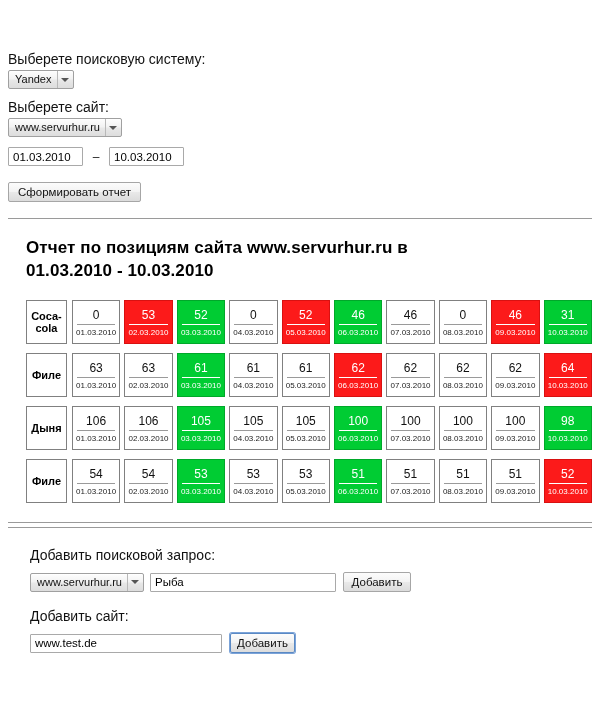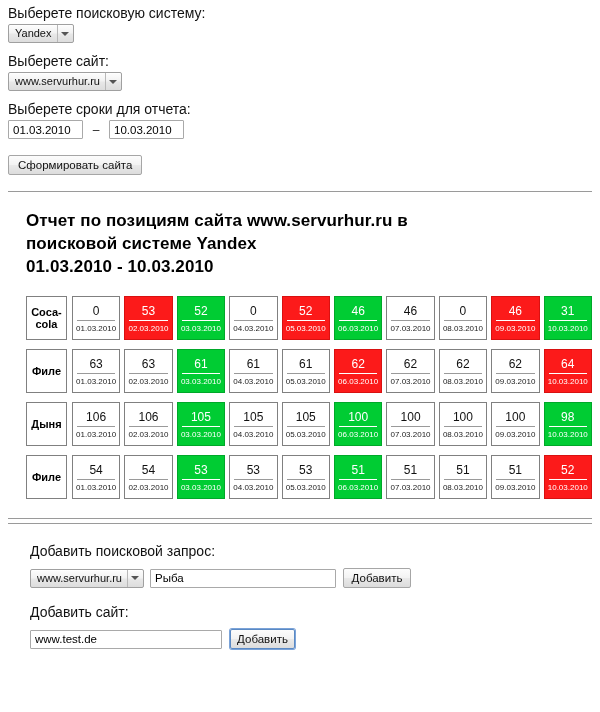--- a/index.html
+++ b/index.html
@@ -9,21 +9,21 @@
   }
   body {
     width: 600px;
     height: 712px;
     font-family: "Liberation Sans", sans-serif;
     font-size: 13px;
     color: #000000;
     overflow: hidden;
     position: relative;
   }
-  .page { padding: 0 8px; box-sizing: border-box; width: 600px; }
+  .page { padding: 0 8px; box-sizing: border-box; width: 600px; margin-top: 46px; }
 
   
   .form-label {
     font-size: 14px;
     color: #111;
     line-height: 17px;
     margin: 0 0 2px 0;
     font-family: "Liberation Sans", sans-serif;
   }
   .top-block { padding-top: 5px; }
@@ -237,39 +237,37 @@
     <div class="select">
       <span class="sel-text">www.servurhur.ru</span>
       <span class="sel-sep"></span>
       <span class="sel-arrow">
           <span class="caret"></span>
         </span>
     </div>
 
     <div class="gap"></div>
 
-    <div class="form-label">Выберете сроки для отчета:</div>
     <div class="date-row">
       <input class="tinput date" type="text" value="01.03.2010" style="">
       <span class="dash">–</span>
       <input class="tinput date" type="text" value="10.03.2010" style="">
     </div>
 
     <div class="spacer-16"></div>
 
-    <div class="btn">Сформировать сайта</div>
+    <div class="btn">Сформировать отчет</div>
 
     <div class="spacer-16"></div>
   </div>
 
   <hr class="sep">
 
   <div class="report">
     <div class="report-title">Отчет по позициям сайта www.servurhur.ru в</div>
-    <div class="report-title">поисковой системе Yandex</div>
     <div class="report-title">01.03.2010 - 10.03.2010</div>
   </div>
 
   <div class="ptable" id="positions-table">
       <div class="prow">
         <div class="kw-cell">Coca-cola</div>
         <div class="dcell">
           <div class="val">0</div>
           <div class="dt">01.03.2010</div>
         </div>

